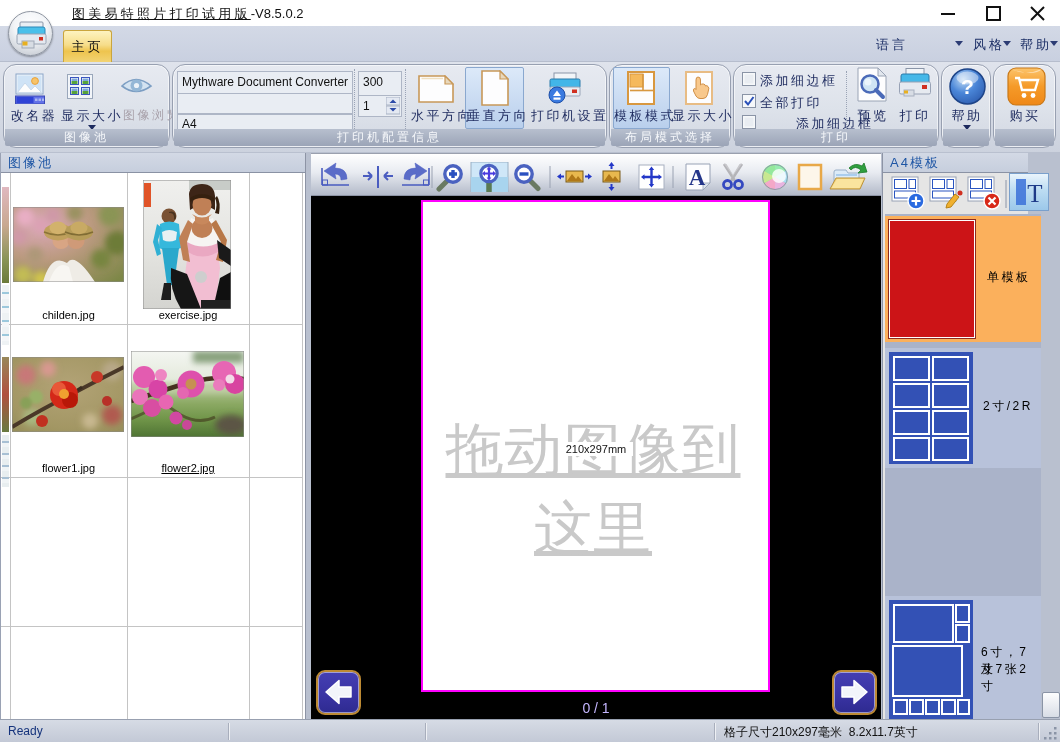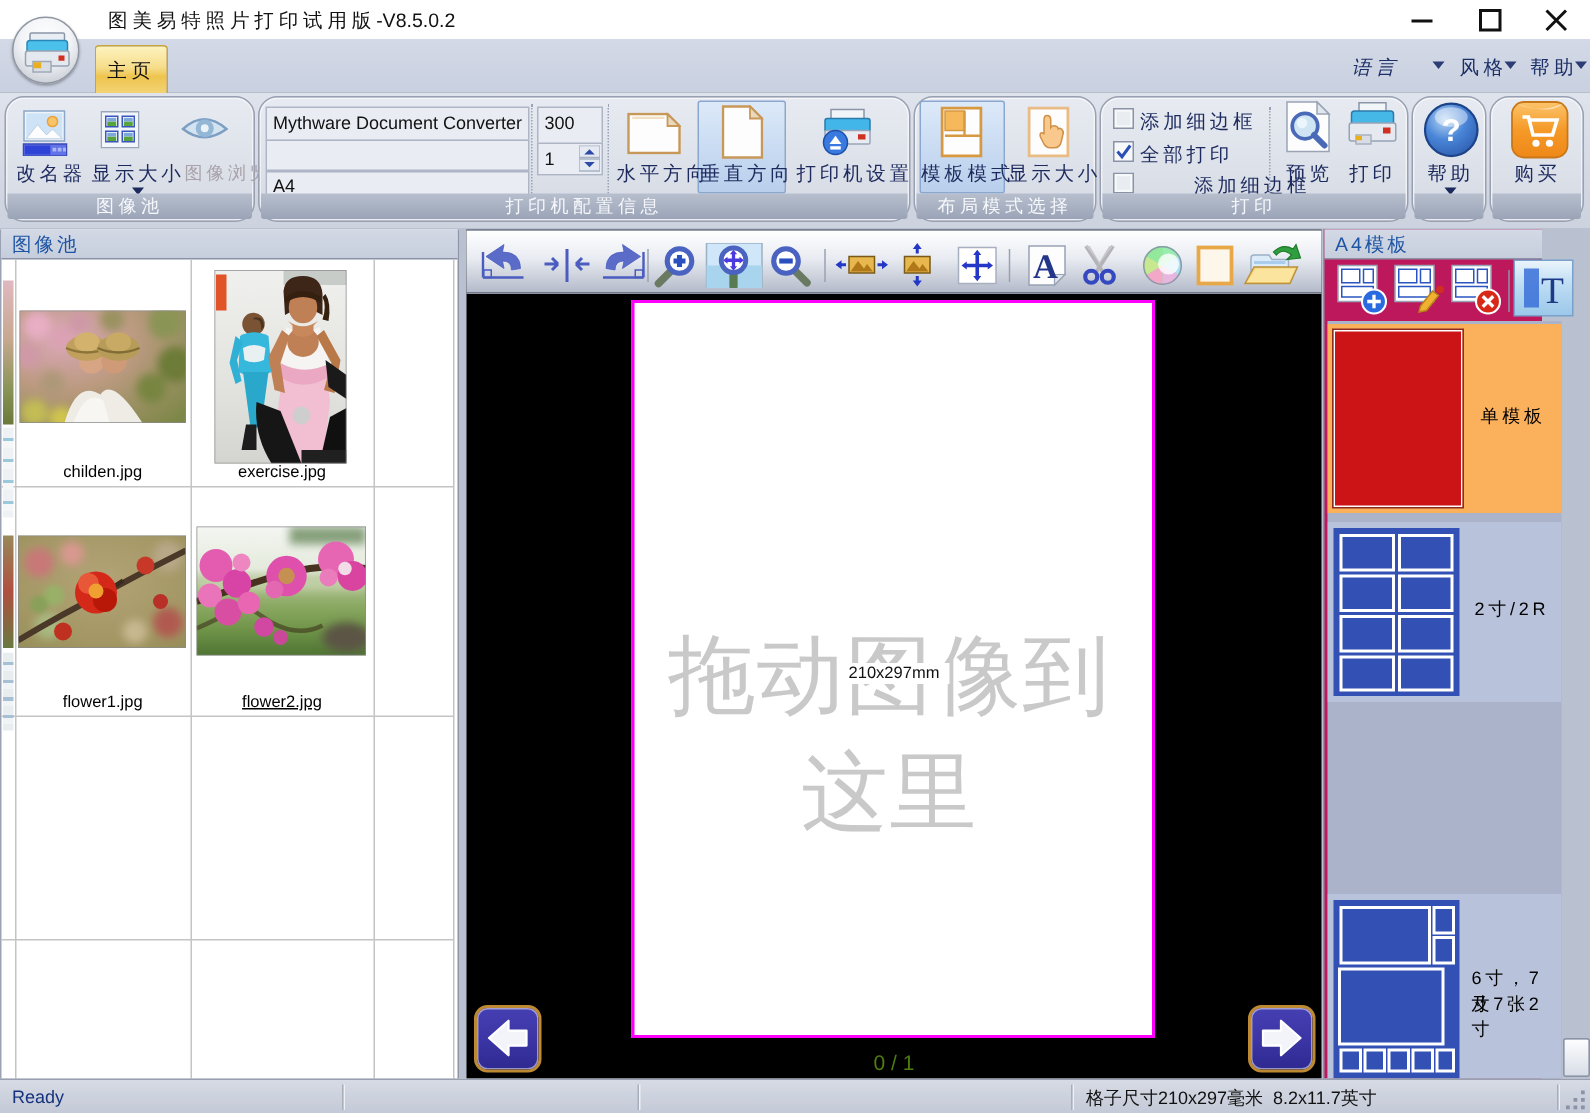--- a/index.html
+++ b/index.html
@@ -1,19 +1,19 @@
 <!DOCTYPE html>
 <html><head>
 <meta charset="utf-8">
 <style>
   * { margin:0; padding:0; box-sizing:border-box; }
   html,body { width:1060px; height:742px; overflow:hidden; }
   body { font-family:"Liberation Sans",sans-serif; position:relative; background:#fff; }
   .abs { position:absolute; }
-  .cjk { letter-spacing:0.25em; }
+  .cjk { letter-spacing:0.25em;text-decoration:underline; }
   
   #titlebar { left:0; top:0; width:1060px; height:26px; background:#fff; }
   #title { left:72px; top:5px; font-size:13px; color:#111; }
   
   #menurow { left:0; top:26px; width:1060px; height:36px;
     background:linear-gradient(#d3d9e6,#c9d0e0); border-bottom:1px solid #b6bdcd;}
   .topmenu { top:36px; font-size:13px; color:#1c2f66; letter-spacing:3px; }
   .dna { width:0;height:0;border-left:4px solid transparent;border-right:4px solid transparent;
     border-top:5px solid #2c3c74; display:inline-block; }
   
@@ -56,23 +56,23 @@
   #page { position:absolute; left:110px; top:47px; width:349px; height:492px; background:#fff;
     border:2px solid #ff00ff; }
   #wmark { position:absolute; left:-5px; right:0; top:210px; text-align:center; color:#c9c9c9;
     font-size:58px; letter-spacing:1px; }
   #pagesize { position:absolute; left:136px; top:240px; width:74px; height:14px; background:#fff;
     text-align:center; color:#111; font-size:11px; line-height:14px; }
   .navbtn { position:absolute; width:45px; height:45px; border-radius:9px;
     background:linear-gradient(#453fb2 0%,#3a34a4 55%,#2e2a90 100%); border:2px solid #bd8a33;
     box-shadow:inset 0 0 0 1px rgba(255,255,255,.5); }
   #pageno { position:absolute; left:0; top:547px; width:570px; text-align:center;
-    color:#4d7c0f; font-size:14px; }
-  
-  #rpanel { left:882px; top:1px; width:146px; height:566px; background:#be185d; border-left:1px solid #8d94a5;}
+    color:#c4b5fd; font-size:14px; }
+  
+  #rpanel { left:882px; top:1px; width:146px; height:566px; background:#e5e5e5; border-left:1px solid #8d94a5;}
   #rtools { position:absolute; left:0; top:20px; width:178px; height:40px; }
   #rlist { position:absolute; left:2px; top:61px; width:156px; height:505px; background:#aab3c9; overflow:hidden;}
   .titem { position:absolute; left:0; width:156px; }
   .tpl { position:absolute; background:#3351b5; }
   .cell { position:absolute; background:#3351b5; border:2px solid #fff; }
   .tname { position:absolute; font-size:12px; color:#000; letter-spacing:2.5px; }
   
   #statusbar { left:0; top:719px; width:1060px; height:23px;
     background:linear-gradient(#d6dbe5,#c3c9d6); border-top:1px solid #98a0b0; }
   .ssep { position:absolute; top:3px; height:17px; width:2px;
@@ -95,21 +95,21 @@
   </svg>
 </div>
 
 <svg class="abs" style="left:930px;top:0" width="130" height="26">
   <line x1="11" y1="14" x2="25" y2="14" stroke="#111" stroke-width="2"></line>
   <rect x="57" y="7" width="13" height="13" fill="none" stroke="#111" stroke-width="2"></rect>
   <line x1="101" y1="7" x2="114" y2="20" stroke="#111" stroke-width="2"></line>
   <line x1="114" y1="7" x2="101" y2="20" stroke="#111" stroke-width="2"></line>
 </svg>
 
-<div class="abs topmenu" style="left:901px;font-style:italic;">语言</div>
+<div class="abs topmenu" style="left:876px;">语言</div>
 <div class="abs dna" style="left:955px;top:41px"></div>
 <div class="abs topmenu" style="left:973px;">风格</div>
 <div class="abs dna" style="left:1003px;top:41px"></div>
 <div class="abs topmenu" style="left:1020px;">帮助</div>
 <div class="abs dna" style="left:1050px;top:41px"></div>
 
 <div class="abs" id="ribbon">
   <div class="group" style="left:3px;width:167px;">
     <svg style="position:absolute;left:11px;top:8px" width="30" height="31">
       <rect x="1" y="1" width="27" height="20" fill="#eef4fb" stroke="#8ca6c8"></rect>

